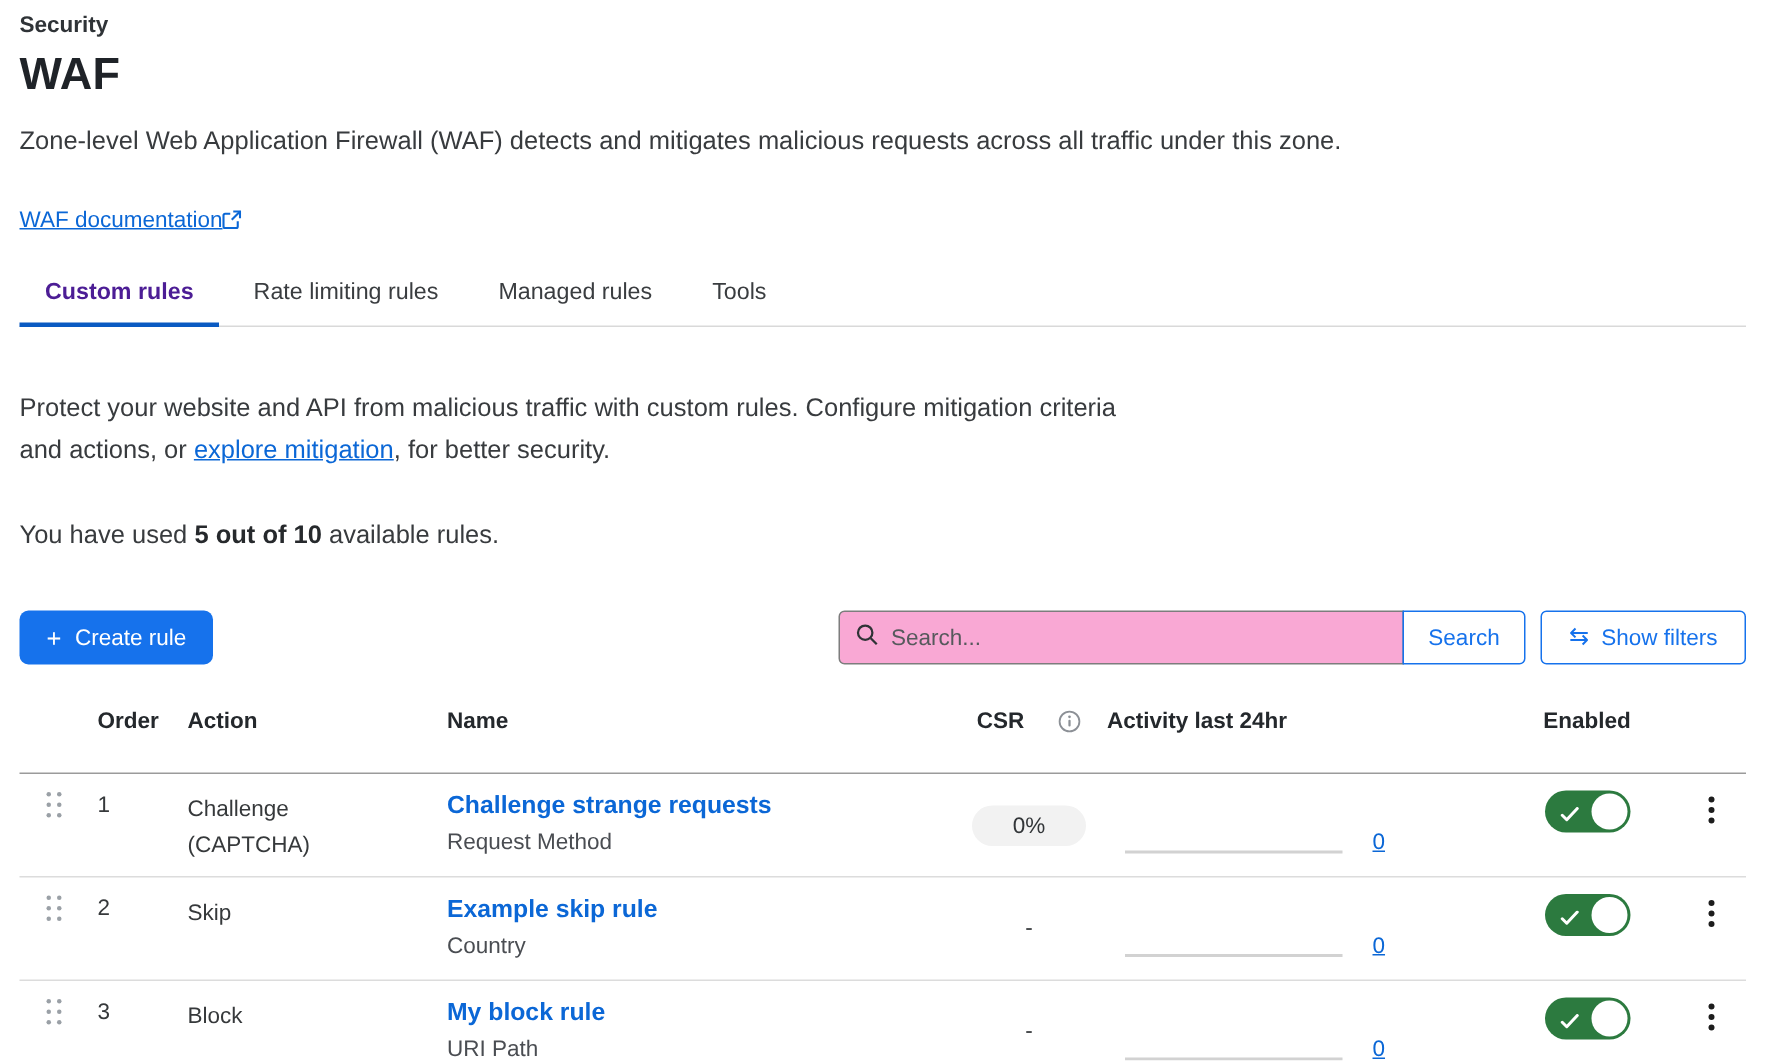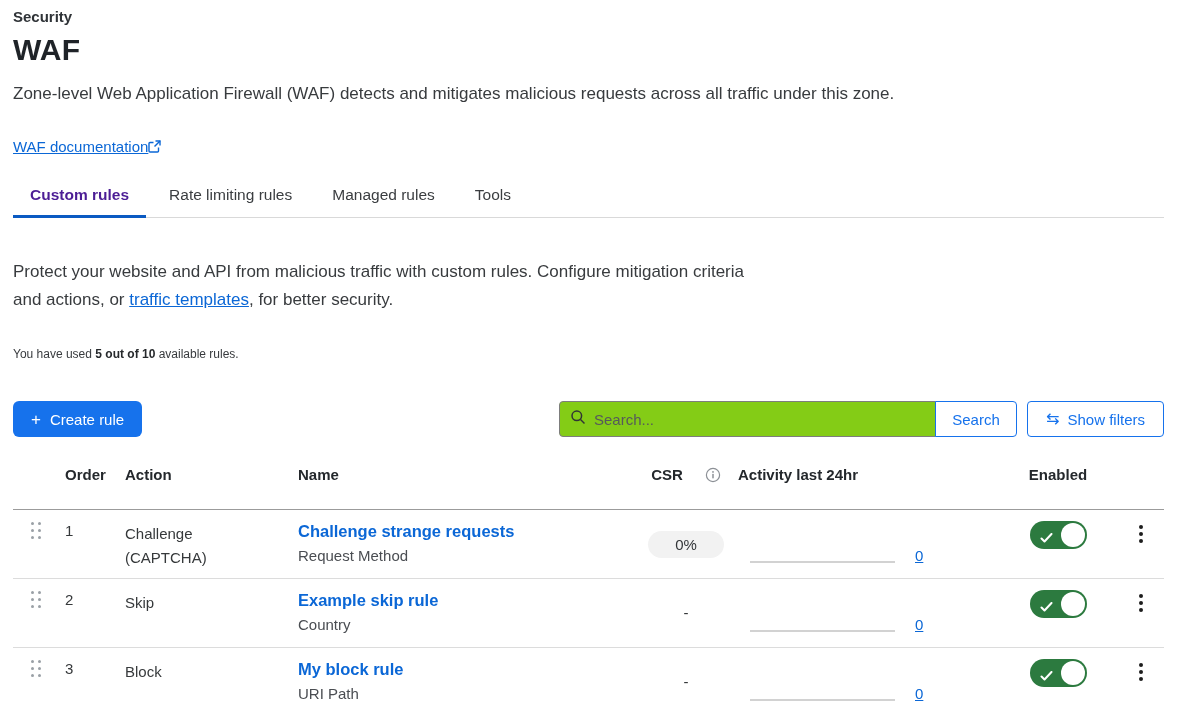--- a/index.html
+++ b/index.html
@@ -26,36 +26,36 @@
     cursor: pointer; position: relative; white-space: nowrap;
   }
   .tab.active { font-weight: 700; color: #4c1d95; }
   .tab.active::after {
     content: ""; position: absolute; left: 0; right: 0; bottom: -1px; height: 3px;
     background: var(--tab-underline, #0A5AC2);
   }
 
   
   .intro { margin-top: 40px; font-size: 17px; line-height: 28px; max-width: 735px; color: #383b3e; }
-  .usage { margin-top: 33px; font-size: 12px; color: #383b3e; }
+  .usage { margin-top: 33px; font-size: 17px; color: #383b3e; }
   .usage b { font-weight: 700; color: #26292c; }
 
   
   .toolbar { margin-top: 40px; display: flex; align-items: center; }
   .btn-primary {
     background: var(--accent-blue, #1672EC); color: #fff; border: none; border-radius: 6px;
     height: 36px; padding: 0 18px; font-size: 15px; font-family: inherit;
     display: inline-flex; align-items: center; gap: 9px; cursor: pointer;
   }
   .btn-primary .plus { font-size: 17px; font-weight: 400; line-height: 1; }
   .toolbar-right { margin-left: auto; display: flex; align-items: center; }
   .search-group { display: flex; }
   .search-box {
     width: 377px; height: 36px; border: 1px solid #7d7d7d; border-radius: 4px 0 0 4px;
-    display: flex; align-items: center; padding: 0 10px; background: #84cc16;
+    display: flex; align-items: center; padding: 0 10px; background: #f9a8d4;
   }
   .search-box svg { flex: none; }
   .search-input {
     border: none; outline: none; font-size: 15px; font-family: inherit; color: #36393b;
     margin-left: 8px; width: 100%; background: transparent;
   }
   .search-input::placeholder { color: #56595c; }
   .btn-outline {
     background: #fff; border: 1px solid var(--accent-blue, #1672EC); color: var(--accent-blue, #1672EC);
     height: 36px; font-size: 15px; font-family: inherit; cursor: pointer;
@@ -138,21 +138,21 @@
     </a>
   </div>
 
   <div class="tabs">
       <div class="tab active">Custom rules</div>
       <div class="tab">Rate limiting rules</div>
       <div class="tab">Managed rules</div>
       <div class="tab">Tools</div>
     </div>
 
-  <p class="intro"><span>Protect your website and API from malicious traffic with custom rules. Configure mitigation criteria and actions, or </span><a class="link">traffic templates</a><span>, for better security.</span></p>
+  <p class="intro"><span>Protect your website and API from malicious traffic with custom rules. Configure mitigation criteria and actions, or </span><a class="link">explore mitigation</a><span>, for better security.</span></p>
 
   <p class="usage"><span>You have used </span><b>5 out of 10</b><span> available rules.</span></p>
 
   <div class="toolbar">
     <button class="btn-primary">
       <span class="plus">+</span>
       <span>Create rule</span>
     </button>
     <div class="toolbar-right">
       <div class="search-group">

